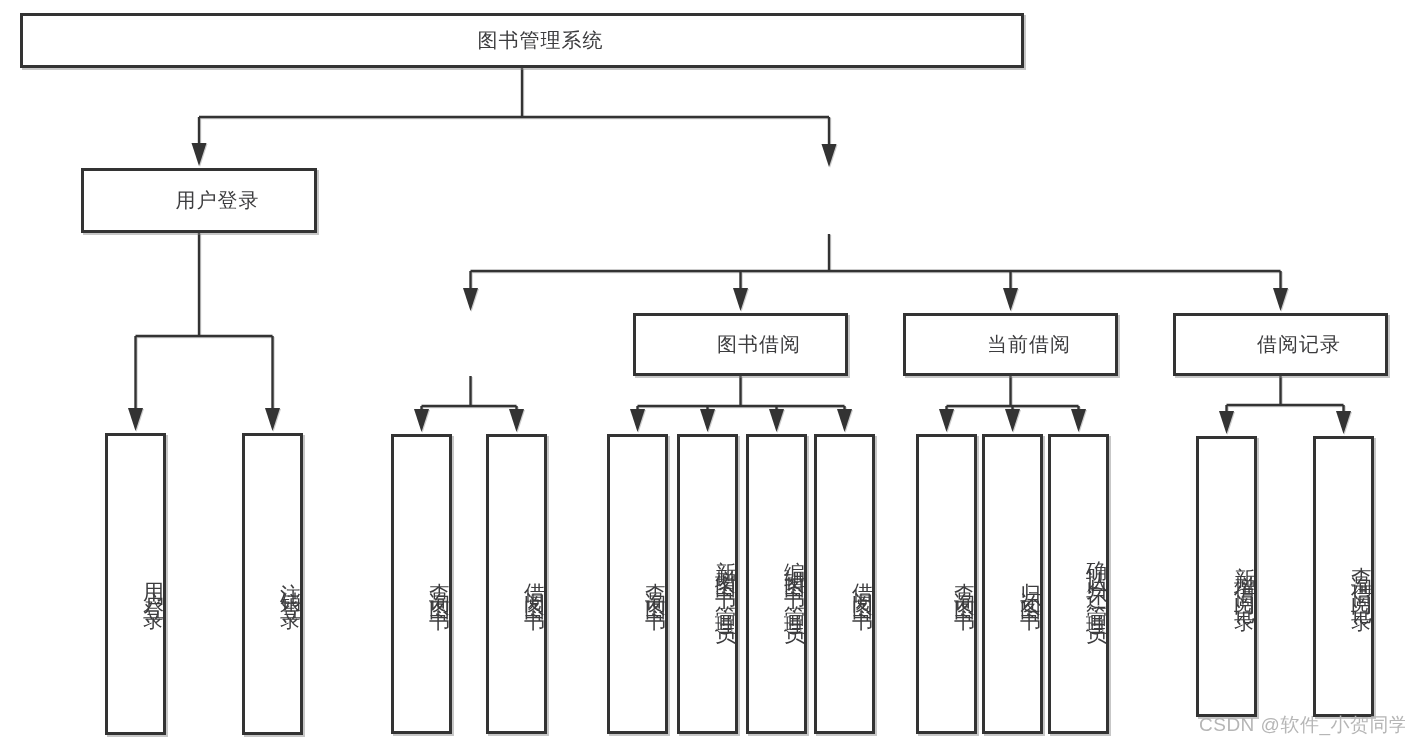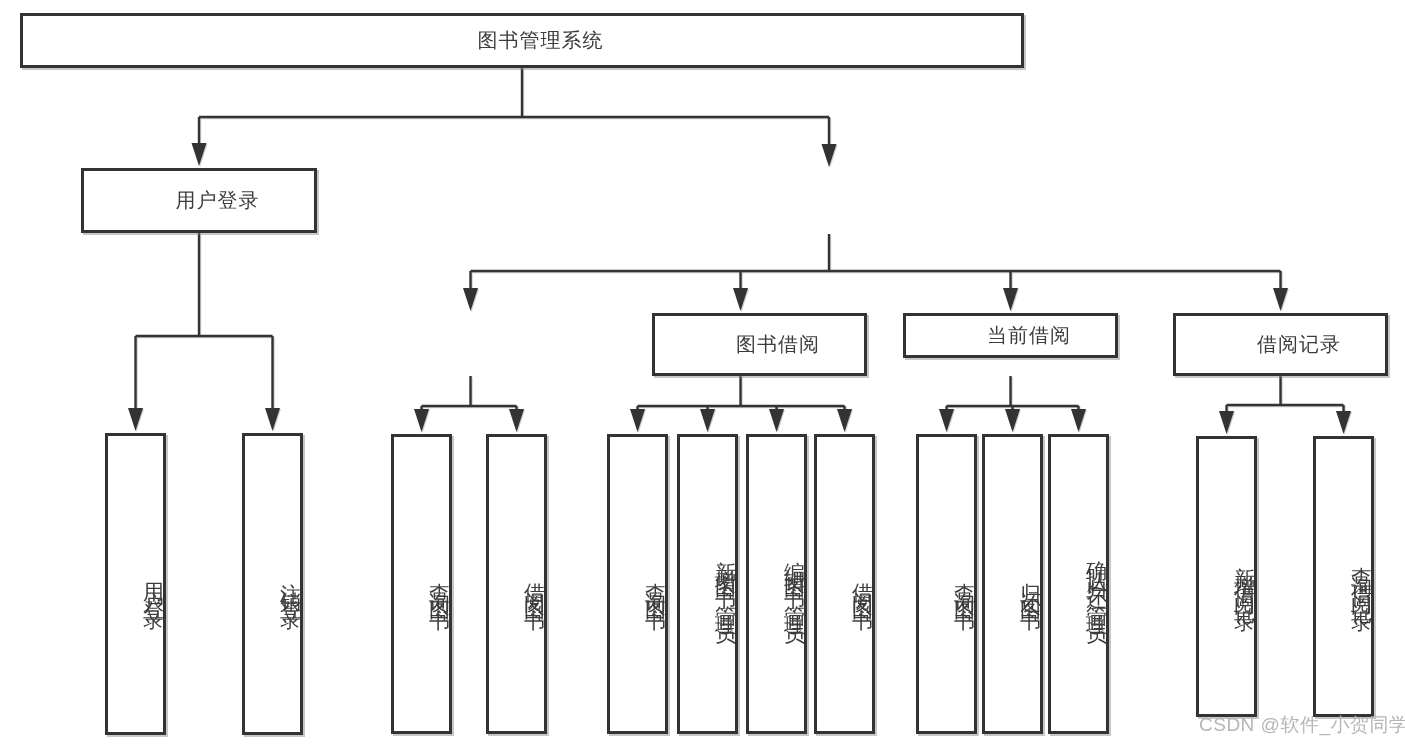--- a/index.html
+++ b/index.html
@@ -126,22 +126,22 @@
       <polygon points="1219,411 1234,411 1226.5,434"></polygon>
       <line x1="1343.5" y1="405" x2="1343.5" y2="416"></line>
       <polygon points="1336,411 1351,411 1343.5,434"></polygon>
     </g>
   </svg>
 
   <div class="node hnode" style="left:20px;top:13px;width:1004px;height:55px;">图书管理系统</div>
 
   <div class="node hnode" style="left:81px;top:168px;width:236px;height:65px;">用户登录</div>
 
-  <div class="node hnode" style="left:633px;top:313px;width:215px;height:63px;margin-left:19px;">图书借阅</div>
-  <div class="node hnode" style="left:903px;top:313px;width:215px;height:45px;">当前借阅</div>
+  <div class="node hnode" style="left:633px;top:313px;width:215px;height:63px;">图书借阅</div>
+  <div class="node hnode" style="left:903px;top:313px;width:215px;height:63px;">当前借阅</div>
   <div class="node hnode" style="left:1173px;top:313px;width:215px;height:63px;">借阅记录</div>
 
   <div class="node vnode" style="left:105px;top:433px;width:61px;height:302px;">用户登录</div>
   <div class="node vnode" style="left:242px;top:433px;width:61px;height:302px;">注销登录</div>
 
   <div class="node vnode" style="left:391px;top:434px;width:61px;height:300px;">查询图书</div>
   <div class="node vnode" style="left:486px;top:434px;width:61px;height:300px;">借阅图书</div>
 
   <div class="node vnode" style="left:607px;top:434px;width:61px;height:300px;">查询图书</div>
   <div class="node vnode" style="left:677px;top:434px;width:61px;height:300px;">新增图书（管理员）</div>

